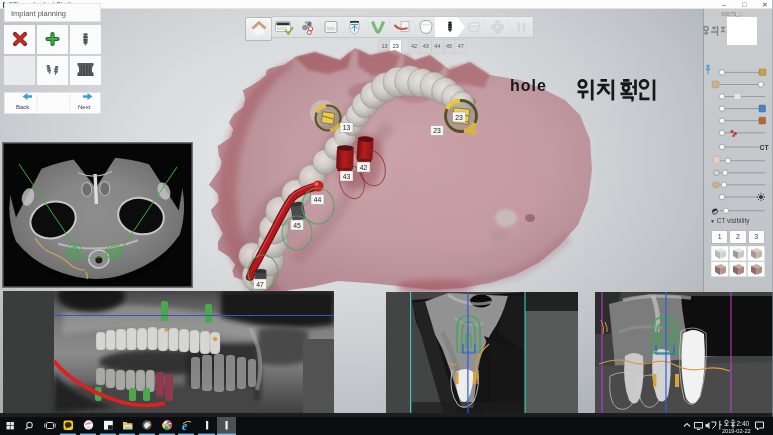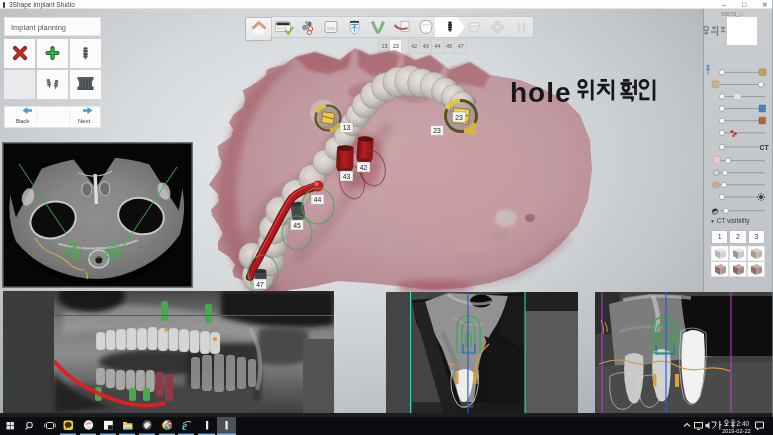--- a/index.html
+++ b/index.html
@@ -11,21 +11,21 @@
 #titlebar .tt{position:absolute;left:9px;top:0px;font-size:6.5px;color:#444;line-height:9px}
 #titlebar .wb{position:absolute;top:0;font-size:7px;color:#555;line-height:9px}
 
 #home{position:absolute;left:245px;top:17px;width:27px;height:24px;background:linear-gradient(#f6f7f7,#e4e6e7);border:1px solid #b4b8bb;border-radius:2px}
 #steps{position:absolute;left:271px;top:16px;width:263px;height:22px;background:linear-gradient(#eaebec,#dedfe1);border:1px solid #c6c9cb;border-radius:2px}
 #activestep{position:absolute;left:435px;top:17px;width:30px;height:20px;background:#fff;clip-path:polygon(0 0,74% 0,100% 50%,74% 100%,0 100%)}
 #tabs{position:absolute;left:378px;top:40px;height:13px}
 .tab{position:absolute;top:0;width:11px;height:13px;background:#d7d8d9;box-shadow:0 0 0 0.5px #c4c6c8;color:#55595d;font-size:5.5px;text-align:center;line-height:13px}
 .tab.on{background:#fff;color:#333}
 
-#lpanel{position:absolute;left:4px;top:17px;width:97px;height:111px}
+#lpanel{position:absolute;left:4px;top:3px;width:97px;height:111px}
 .lbox{position:absolute;background:#fcfcfd;border:1px solid #e3e5e6}
 #lp-title{left:0;top:0;width:97px;height:19px;font-size:7.5px;color:#55585c;line-height:19px;padding-left:6px}
 .cell{position:absolute;width:31.2px;height:29.5px;background:#fbfbfc}
 #backnext{left:0;top:89px;width:97px;height:22px}
 .bn{position:absolute;font-size:6px;color:#3a3d40;top:101px}
 </style></head><body>
 <div id="app">
 <div id="viewport"></div>
 <div id="titlebar">
       <div class="ic"></div>
@@ -363,21 +363,21 @@
           <rect x="90.5" y="180" width="13" height="10" fill="#f4f4f2" stroke="#8a8a8a" stroke-width="0.4"></rect>
           <text x="97" y="187.5" fill="#222">45</text>
         </g>
   <g>
           <rect x="53.5" y="239" width="13" height="10" fill="#f4f4f2" stroke="#8a8a8a" stroke-width="0.4"></rect>
           <text x="60" y="246.5" fill="#222">47</text>
         </g>
  </g>
 </svg>
 
-<div style="position:absolute;left:510px;top:77px;font-size:28px;font-weight:bold;color:#16181a;letter-spacing:1px">hole</div>
+<div style="position:absolute;left:510px;top:77px;font-size:16px;font-weight:bold;color:#16181a;letter-spacing:1px">hole</div>
 <svg style="position:absolute;left:577px;top:79px" width="82" height="24" viewBox="0 0 82 24">
  <g stroke="#16181a" stroke-width="2.7" fill="none">
   <circle cx="5.5" cy="5" r="3.7"></circle>
   <path d="M 0.5 12.8 H 11.5 M 6 12.8 V 19.5 M 15.2 0.5 V 21.5"></path>
   <g transform="translate(19,0)">
    <path d="M 4.5 1.4 H 11 M 1.5 6 H 13.5 M 7.2 6 Q 6.8 11.5 1.2 15.2 M 7.8 6 Q 8.6 11.5 13.8 14.8 M 16.8 0.5 V 21.5"></path>
   </g>
   <g transform="translate(43,0)">
    <path d="M 3 1.3 H 9.5 M 0.5 4.6 H 12"></path>
    <circle cx="6" cy="8.8" r="3"></circle>

